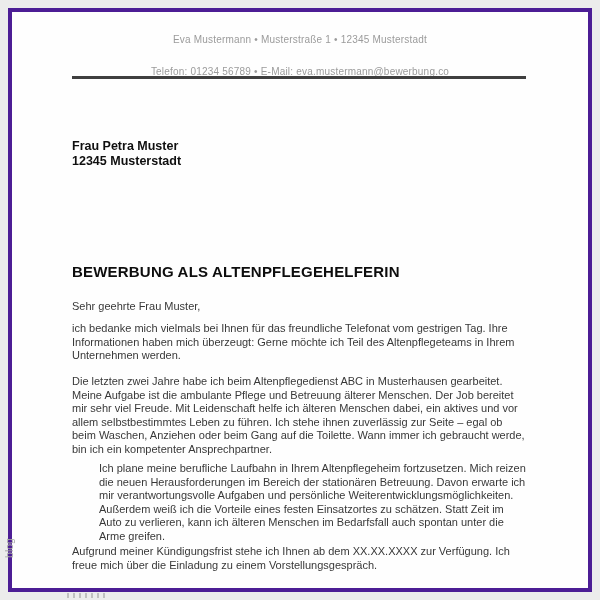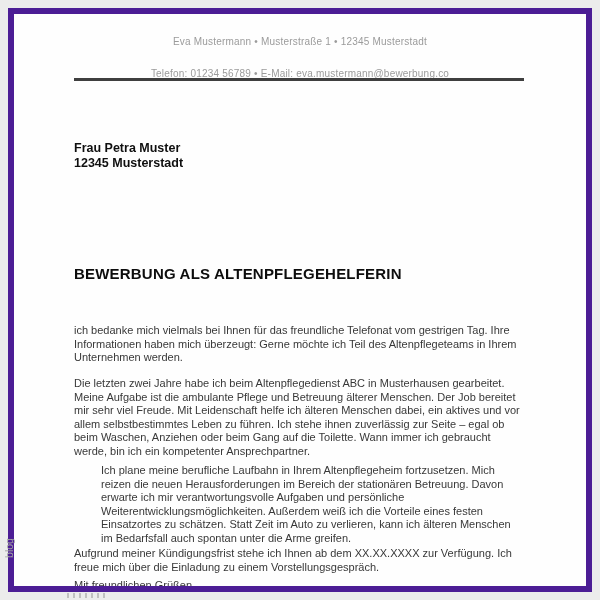--- a/index.html
+++ b/index.html
@@ -7,21 +7,21 @@
   body {
     background:#ececec;
     font-family:"Liberation Sans","DejaVu Sans",sans-serif;
     position:relative;
     overflow:hidden;
   }
   .canvas { position:absolute; inset:0; }
   .page {
     position:absolute; left:8px; top:8px; right:8px; bottom:8px;
     background:#fefefe;
-    border:6px solid #4c1d95;
+    border:4px solid #4c1d95;
     overflow:hidden;
   }
   .sender-header { position:absolute; top:22px; left:0; right:0; text-align:center; }
   .sender-line {
     font-size:10px; line-height:12px; color:#9b9b9b; letter-spacing:.2px;
   }
   .sender-line + .sender-line { margin-top:20px; }
   .rule {
     position:absolute; top:64px; left:60px; right:62px;
     height:3px; background:#3f3f3f;
@@ -74,30 +74,30 @@
     <div class="rule"></div>
 
     <div class="recipient">
       <div>Frau Petra Muster</div>
       <div>12345 Musterstadt</div>
     </div>
 
 
     <div class="subject">BEWERBUNG ALS ALTENPFLEGEHELFERIN</div>
 
+    <p class="para salutation">Sehr geehrte Frau Muster,</p>
 
     <p class="para p1">ich bedanke mich vielmals bei Ihnen für das freundliche Telefonat vom gestrigen Tag. Ihre Informationen haben mich überzeugt: Gerne möchte ich Teil des Altenpflegeteams in Ihrem Unternehmen werden.</p>
 
     <p class="para p2">Die letzten zwei Jahre habe ich beim Altenpflegedienst ABC in Musterhausen gearbeitet. Meine Aufgabe ist die ambulante Pflege und Betreuung älterer Menschen. Der Job bereitet mir sehr viel Freude. Mit Leidenschaft helfe ich älteren Menschen dabei, ein aktives und vor allem selbstbestimmtes Leben zu führen. Ich stehe ihnen zuverlässig zur Seite – egal ob beim Waschen, Anziehen oder beim Gang auf die Toilette. Wann immer ich gebraucht werde, bin ich ein kompetenter Ansprechpartner.</p>
 
     <p class="para p3">Ich plane meine berufliche Laufbahn in Ihrem Altenpflegeheim fortzusetzen. Mich reizen die neuen Herausforderungen im Bereich der stationären Betreuung. Davon erwarte ich mir verantwortungsvolle Aufgaben und persönliche Weiterentwicklungsmöglichkeiten. Außerdem weiß ich die Vorteile eines festen Einsatzortes zu schätzen. Statt Zeit im Auto zu verlieren, kann ich älteren Menschen im Bedarfsfall auch spontan unter die Arme greifen.</p>
 
     <p class="para p4">Aufgrund meiner Kündigungsfrist stehe ich Ihnen ab dem XX.XX.XXXX zur Verfügung. Ich freue mich über die Einladung zu einem Vorstellungsgespräch.</p>
 
-    <p class="para closing">Mit freundlichen Grüßen</p>
 
   </div>
 
   <div class="watermark">blog</div>
 
   <div class="sig-fragment"></div>
 
 </div>
 
 </body></html>

